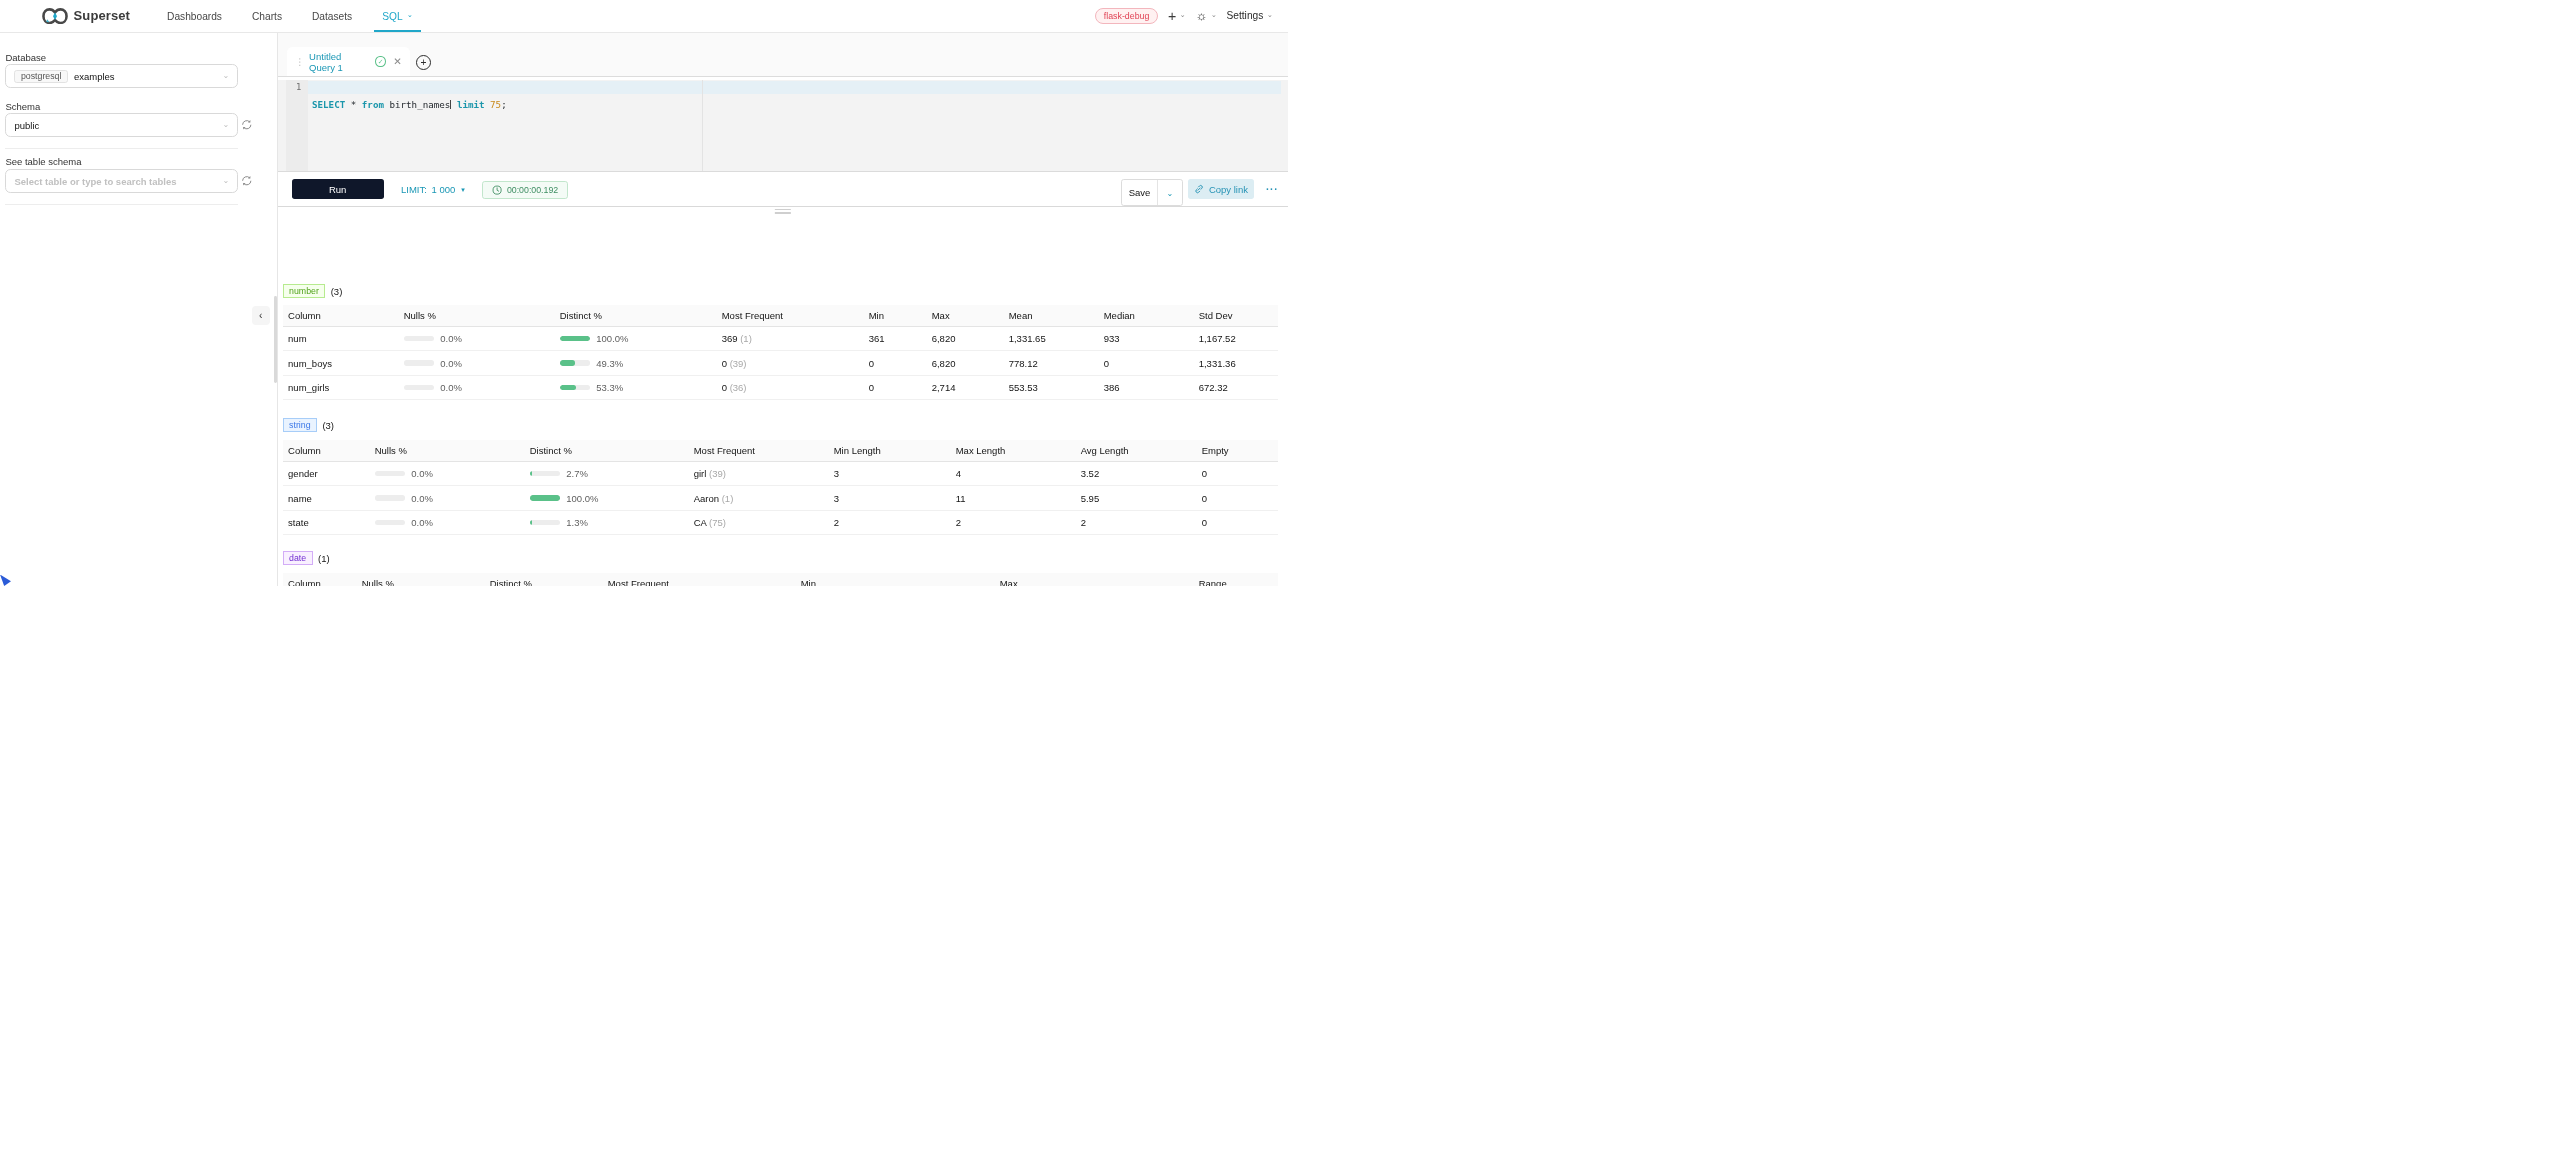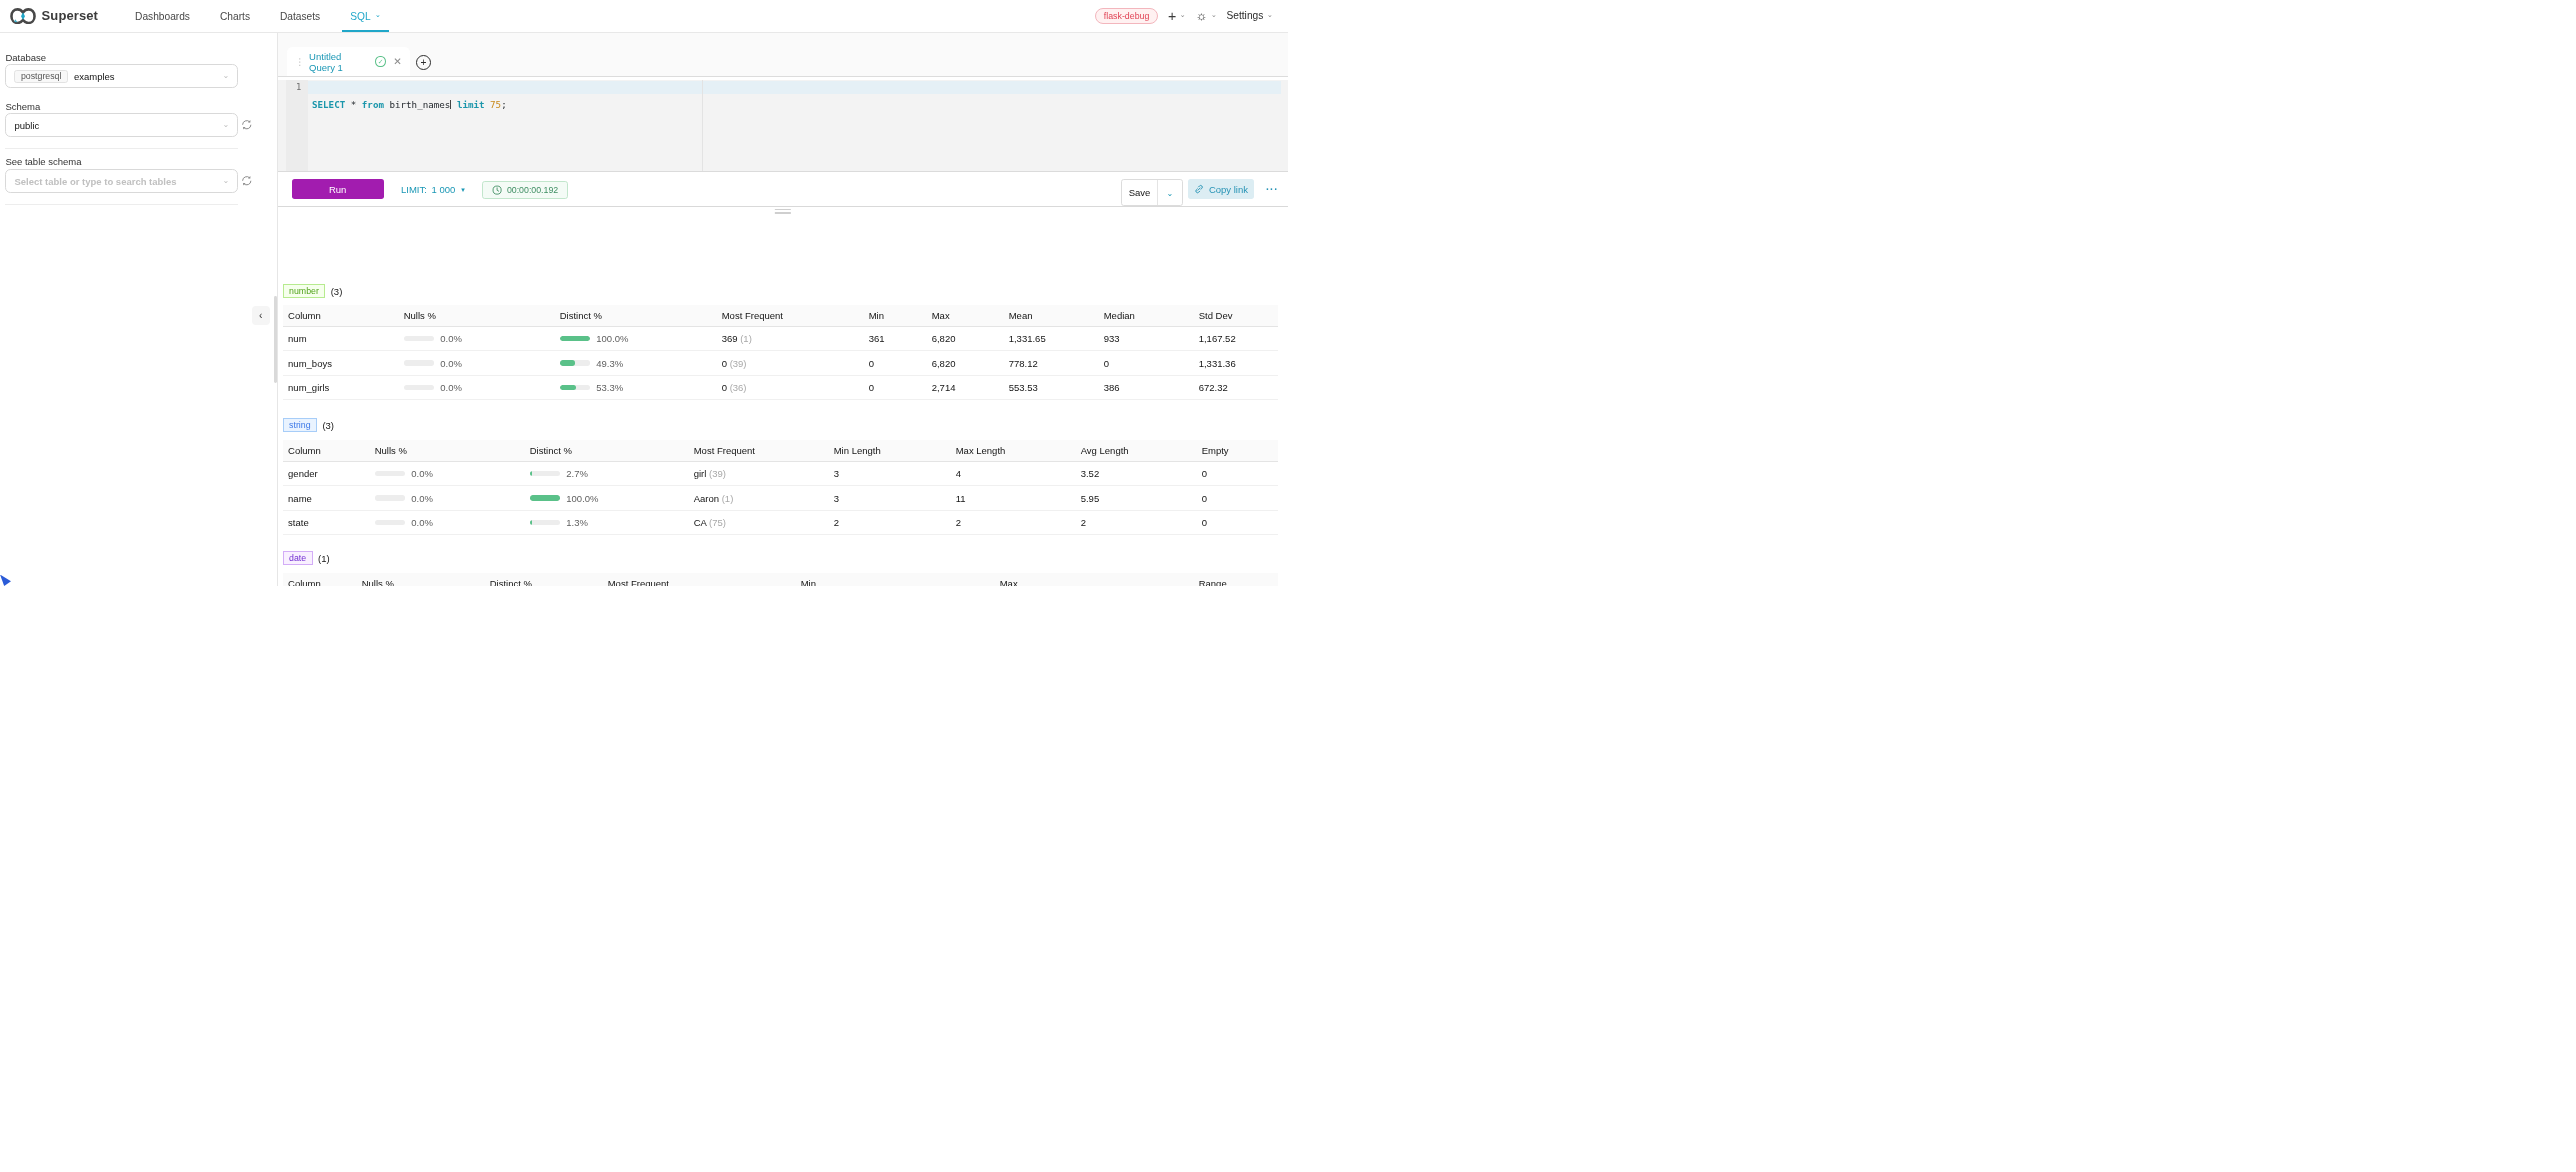--- a/index.html
+++ b/index.html
@@ -2,21 +2,21 @@
 <html style="font-size:11px"><head>
 <meta charset="utf-8">
 <style>
   * { margin:0; padding:0; box-sizing:border-box; }
   html,body { width:1288px; height:586px; }
   body { position:relative; overflow:hidden; background:#fff;
          font-family:"Liberation Sans", sans-serif; color:#141414; font-size:9.5px; }
 
   
   .navbar { position:absolute; top:0; left:0; width:1288px; height:33px; background:#fff;
-            border-bottom:0.7px solid #e8e8e8; display:flex; align-items:center; z-index:30; }
+            border-bottom:0.7px solid #e8e8e8; display:flex; align-items:center; z-index:30;padding-left:32px; }
   .brand { display:flex; align-items:center; margin-left:9.5px; }
   .brand-name { font-size:13px; font-weight:bold; color:#3b3b3b; margin-left:6.1px; letter-spacing:0.1px; }
   .nav-items { display:flex; align-items:center; margin-left:37px; height:100%; }
   .nav-item { margin-right:30px; font-size:10.2px; color:#484848; height:100%;
               display:flex; align-items:center; position:relative; cursor:pointer; }
   .nav-item.active { color:#20a7c9; }
   .nav-item.active::after { content:""; position:absolute; left:-8.1px; right:-8.1px; bottom:0;
               height:2px; background:#20a7c9; }
   .nav-caret { font-size:7.5px; color:#20a7c9; margin-left:4.1px; margin-top:-2.7px; }
   .nav-right { margin-left:auto; display:flex; align-items:center; margin-right:15px; gap:9.5px; }
@@ -73,21 +73,21 @@
   .code-line { position:absolute; top:21px; left:34px; height:13px; line-height:13px;
                font-family:"DejaVu Sans Mono", monospace; font-size:9.2px; color:#24292e; white-space:pre; }
   .kw { color:#1b96ab; font-weight:bold; }
   .numlit { color:#c98a1b; }
   .code-cursor { display:inline-block; width:1px; height:9.5px; background:#444; vertical-align:-1.4px; }
   .print-margin { position:absolute; top:3.4px; bottom:0; left:424px; width:0.7px; background:#e3e3e3; }
 
   .editor-bottom-border { position:absolute; top:138px; left:0; right:0; height:1.4px; background:#dbdbdb; }
 
   .toolbar { position:absolute; top:140px; left:0; right:0; height:33px; background:#fff; }
-  .run-btn { position:absolute; left:13.6px; top:6.1px; width:92px; height:20.3px; background:#a21caf;
+  .run-btn { position:absolute; left:13.6px; top:6.1px; width:92px; height:20.3px; background:#0f172a;
              border:none; border-radius:2.7px; color:#fff; font-size:9.5px; cursor:pointer;
              font-family:"Liberation Sans", sans-serif; }
   .limit-ctl { position:absolute; left:123px; top:6.1px; height:20.3px; display:flex; align-items:center;
                gap:4.7px; color:#1a97b5; font-size:9.5px; cursor:pointer; }
   .limit-caret { font-size:6.1px; color:#1a97b5; }
   .timer-pill { position:absolute; left:204px; top:7.5px; height:18.3px; border:0.7px solid #c2e6cc;
                 background:#f4fbf6; border-radius:2.7px; display:flex; align-items:center; gap:4.7px;
                 padding:0 9px; color:#3f8e63; font-family:Liberation Sans, sans-serif; font-size:8.8px; }
   .save-btn { position:absolute; left:843px; top:6.1px; height:27px; width:62px; background:#fff;
               border:0.7px solid #dcdcdc; border-radius:2.7px; display:flex; cursor:pointer; }

